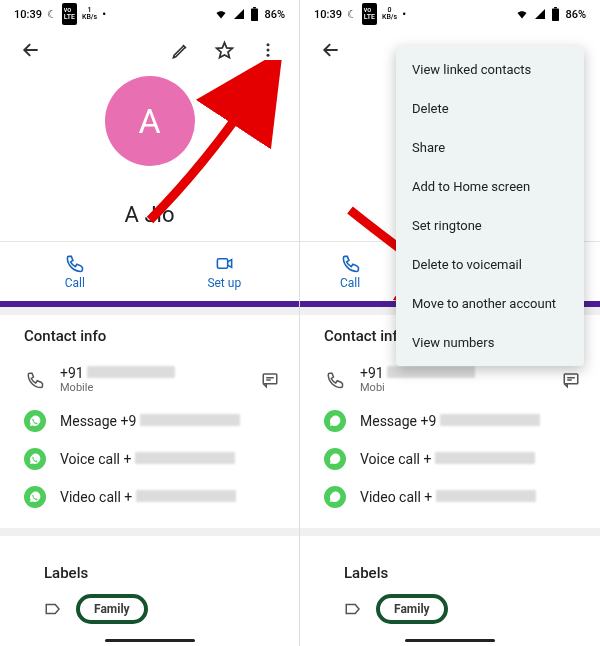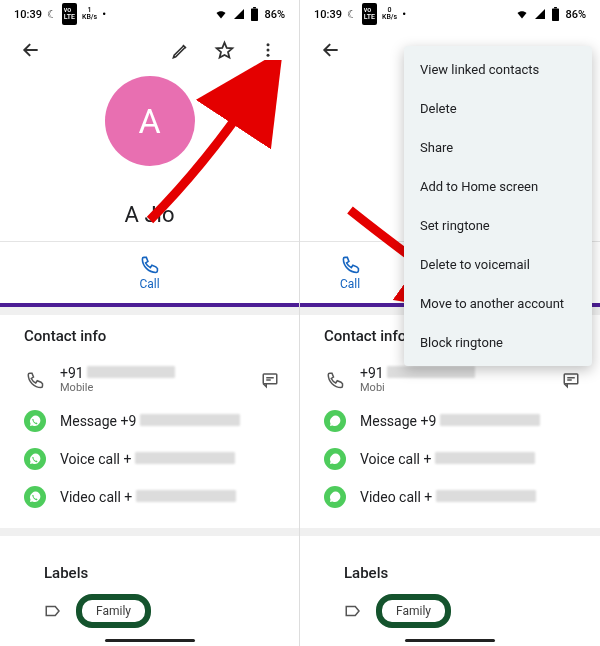--- a/index.html
+++ b/index.html
@@ -19,45 +19,45 @@
   .appbar .spacer{flex:1;}
   .icbtn{width:34px;height:34px;display:flex;align-items:center;justify-content:center;color:#323232;border-radius:50%;}
   svg{display:block;}
 
   
   .avatar-wrap{display:flex;justify-content:center;margin-top:4px;}
   .avatar{width:90px;height:90px;border-radius:50%;background:#e86fb1;display:flex;align-items:center;justify-content:center;color:#fff;font-size:34px;font-weight:400;}
   .cname{text-align:center;font-size:22px;font-weight:400;color:#202124;margin-top:36px;margin-bottom:14px;}
 
   
-  .actions{display:flex;border-top:1px solid #e4e4e4;border-bottom:4px solid #4c1d95;height:66px;}
+  .actions{display:flex;border-top:1px solid #e4e4e4;border-bottom:6px solid #4c1d95;height:66px;}
   .action{flex:1;display:flex;flex-direction:column;align-items:center;justify-content:center;gap:3px;color:#1665c0;font-size:12px;font-weight:400;}
   .action svg{color:#1665c0;}
 
   .section{padding:12px 16px 12px;background:#fff;margin-left:8px;}
   .section + .divider, .divider{height:8px;background:#f0f0f0;}
   .sec-title{font-size:15px;font-weight:500;color:#202124;margin-bottom:12px;}
   .row{display:flex;align-items:center;gap:14px;padding:8px 0;color:#202124;}
   .row .lead{width:22px;display:flex;align-items:center;justify-content:center;color:#555;}
   .row .body{flex:1;min-width:0;}
   .row .title{font-size:14px;color:#202124;}
   .row .sub{font-size:11px;color:#6a6a6a;}
   .row .tail{width:26px;display:flex;align-items:center;justify-content:center;color:#555;}
   .blur{display:inline-block;height:12px;background:#dcdcdc;border-radius:1px;filter:blur(1px);}
   .wa{width:22px;height:22px;border-radius:50%;background:#4ecc5c;display:flex;align-items:center;justify-content:center;}
 
   .labels{padding:28px 16px 18px;margin-left:28px;}
   .label-row{display:flex;align-items:center;gap:14px;}
-  .chip{border:6px solid #14532d;border-radius:16px;padding:4px 14px;font-size:12px;color:#3c3c3c;}
+  .chip{border:4px solid #14532d;border-radius:16px;padding:4px 14px;font-size:12px;color:#3c3c3c;font-weight:bold;}
 
   
   .arrow{position:absolute;pointer-events:none;}
 
   
-  .menu{position:absolute;top:46px;right:8px;width:188px;background:#eef3f4;border-radius:4px;box-shadow:0 4px 14px rgba(0,0,0,.25);padding:4px 0;z-index:10;}
+  .menu{position:absolute;top:46px;right:16px;width:188px;background:#eef3f4;border-radius:4px;box-shadow:0 4px 14px rgba(0,0,0,.25);padding:4px 0;z-index:10;}
   .menu-item{font-size:13px;color:#202124;padding:12px 16px;white-space:nowrap;}
 
   .gest{position:absolute;bottom:4px;left:50%;transform:translateX(-50%);width:90px;height:3px;background:#222;border-radius:3px;}
 </style>
 </head>
 <body>
 
 <div class="stage">
 
   <div class="phone">
@@ -122,20 +122,27 @@
         </div>
     </div>
     <div class="cname">A Jio</div>
 
     <div class="actions">
       <div class="action">
         <svg width="19" height="19" viewBox="0 0 24 24" fill="none" stroke="currentColor" stroke-width="2">
             <path d="M22 17v3a2 2 0 0 1-2 2c-9 0-17-8-17-17A2 2 0 0 1 5 3h3l2 5-3 2c1.5 3 3 4.5 6 6l2-3 5 2z"></path>
           </svg>
         <span>Call</span>
+      </div>
+      <div class="action">
+        <svg width="19" height="19" viewBox="0 0 24 24" fill="none" stroke="currentColor" stroke-width="2">
+            <rect x="3" y="6" width="13" height="12" rx="2"></rect>
+            <path d="M16 10l5-3v10l-5-3"></path>
+          </svg>
+        <span>Set up</span>
       </div>
     </div>
 
     <div class="divider"></div>
     <div class="section">
       <div class="sec-title">Contact info</div>
       <div class="row">
         <div class="lead">
           <svg width="18" height="18" viewBox="0 0 24 24" fill="none" stroke="#555" stroke-width="2">
               <path d="M22 17v3a2 2 0 0 1-2 2c-9 0-17-8-17-17A2 2 0 0 1 5 3h3l2 5-3 2c1.5 3 3 4.5 6 6l2-3 5 2z"></path>
@@ -342,21 +349,21 @@
     <div class="gest"></div>
 
     <div class="menu">
       <div class="menu-item">View linked contacts</div>
       <div class="menu-item">Delete</div>
       <div class="menu-item">Share</div>
       <div class="menu-item">Add to Home screen</div>
       <div class="menu-item">Set ringtone</div>
       <div class="menu-item">Delete to voicemail</div>
       <div class="menu-item">Move to another account</div>
-      <div class="menu-item">Block ringtone</div>
+      <div class="menu-item">View numbers</div>
     </div>
 
     <svg class="arrow" style="left:40px;top:200px;" width="150" height="130" viewBox="0 0 150 130">
       <defs>
           <marker id="ah2" markerWidth="10" markerHeight="10" refX="7" refY="5" orient="auto">
             <path d="M0,0 L10,5 L0,10 z" fill="#e40000"></path>
           </marker>
         </defs>
       <path d="M10,10 Q60,50 130,100" stroke="#e40000" stroke-width="9" fill="none" marker-end="url(#ah2)"></path>
     </svg>

